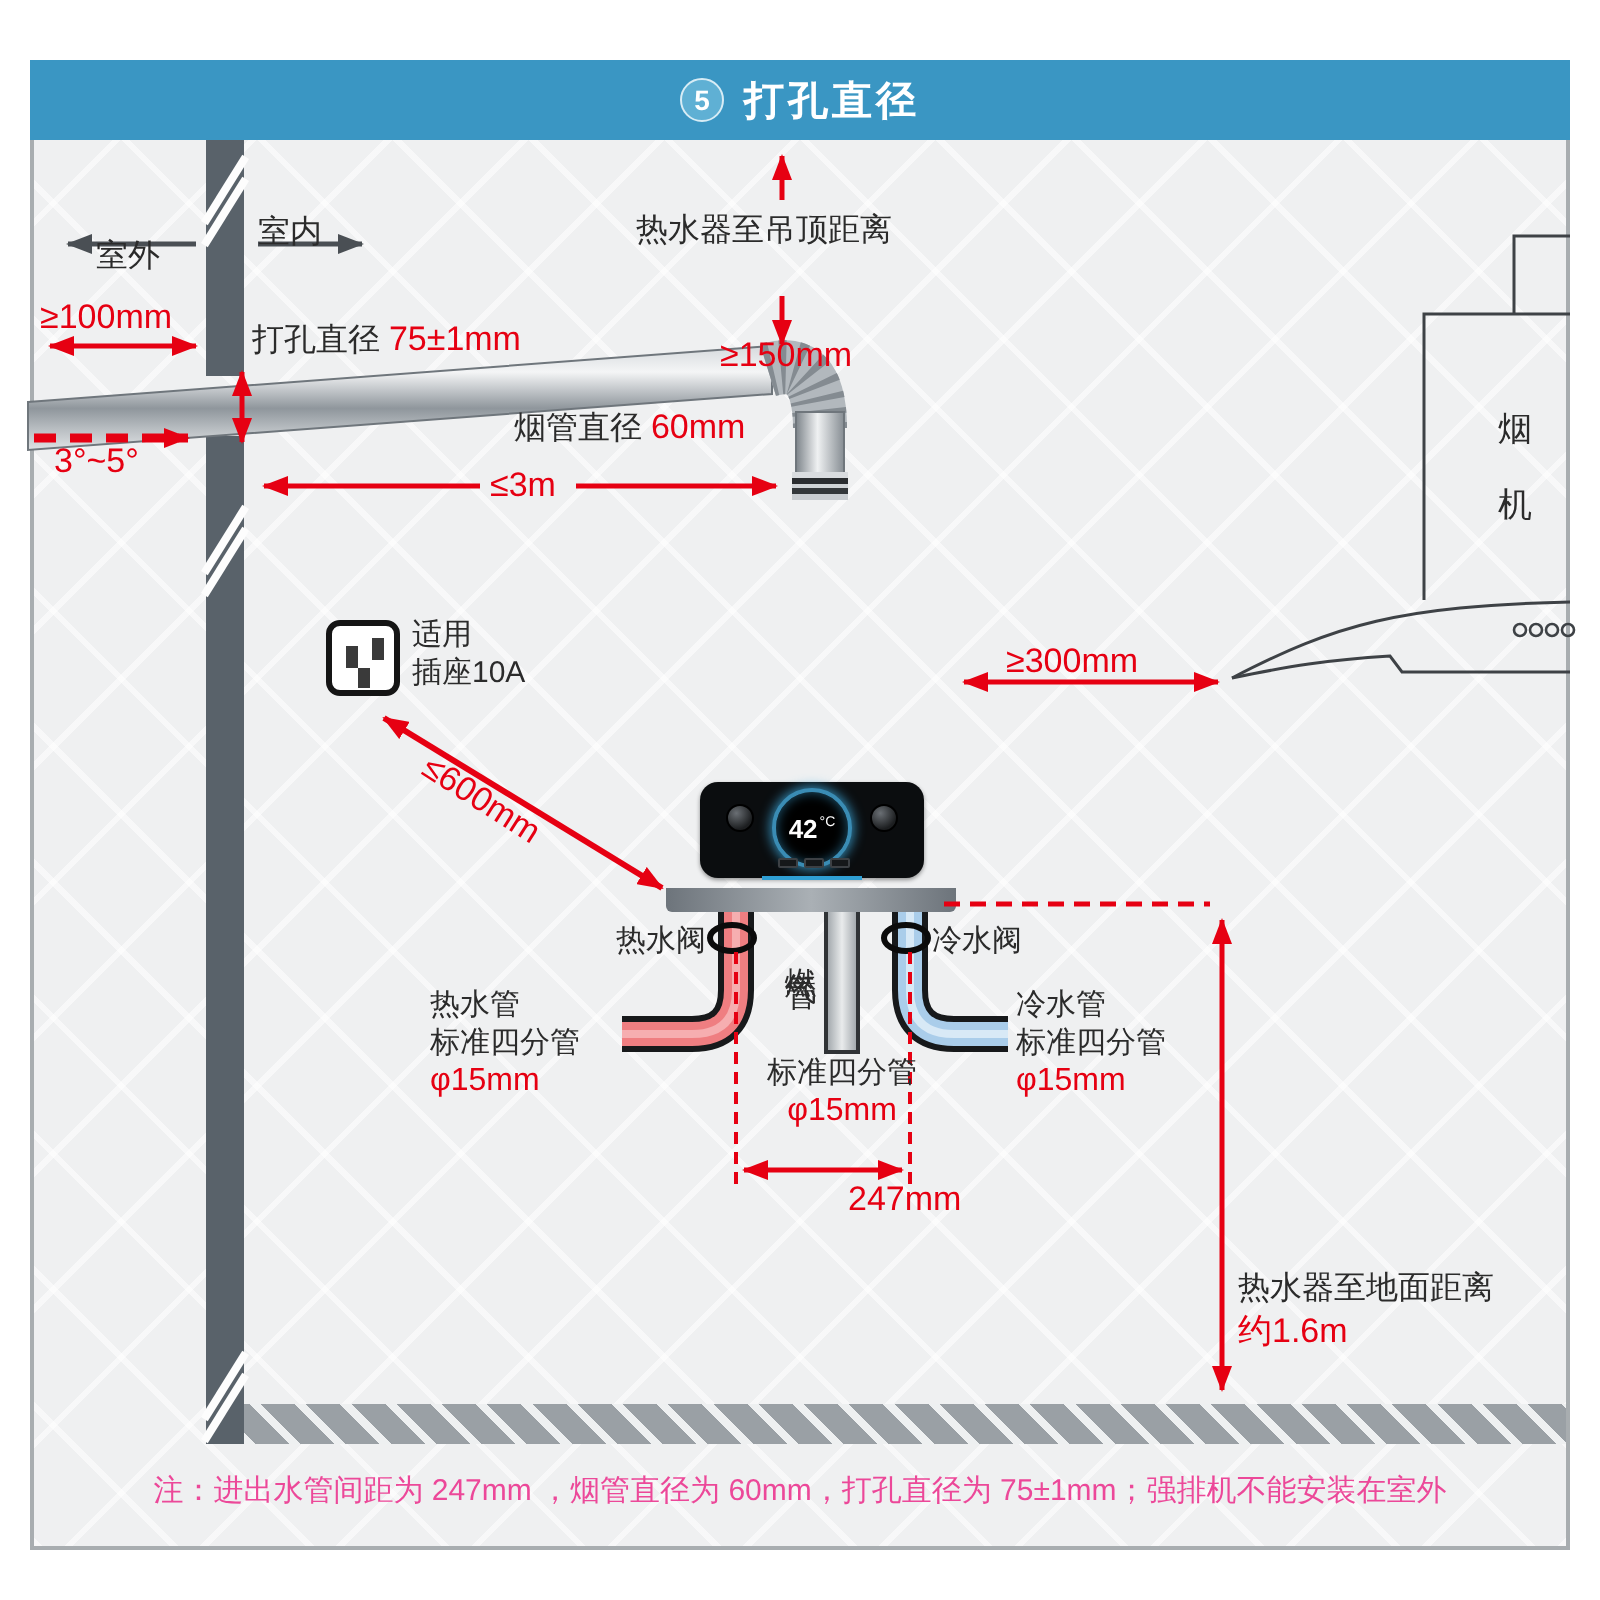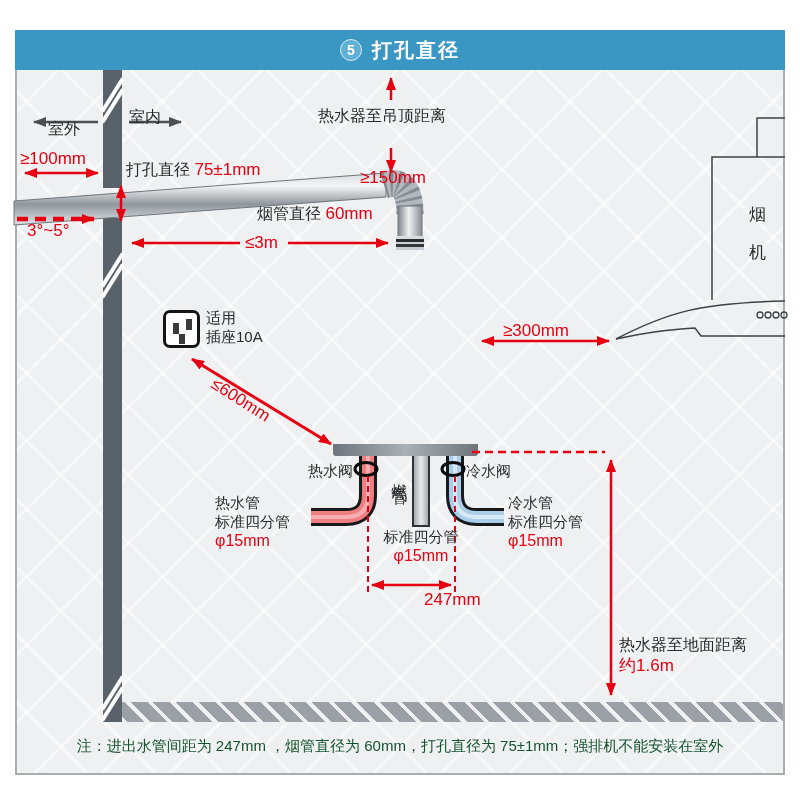--- a/index.html
+++ b/index.html
@@ -87,21 +87,21 @@
 
   
   .t { position:absolute; z-index:5; font-size:15px; line-height:1.2; white-space:nowrap; color:#2b2b2b; }
   .t16 { font-size:16px; }
   .red { color:#e60012; }
   .rdim { font-size:17px; }
   .vert { writing-mode:vertical-rl; text-orientation:upright; letter-spacing:3px; font-size:16px; }
   .blk { line-height:19px; }
   .blk .rdim { font-size:16px; }
   .rot600 { transform:rotate(32.5deg); transform-origin:0 0; }
-  .note { width:770px; text-align:center; color:#14532d; font-size:15px; }
+  .note { width:770px; text-align:center; color:#ec4899; font-size:15px; }
 </style>
 </head>
 <body>
 
 <div id="stage">
   <div class="frame"></div>
 
   <div class="header">
     <span class="step-circle">5</span>
     <span class="header-title">打孔直径</span>
@@ -164,20 +164,32 @@
       <path d="M616 339 C668 312, 700 303, 785 301"></path>
       <path d="M616 339 C645 333, 663 330, 695 328 L701 336 L785 336"></path>
       <circle cx="760" cy="315" r="3" stroke-width="1.3"></circle>
       <circle cx="768" cy="315" r="3" stroke-width="1.3"></circle>
       <circle cx="776" cy="315" r="3" stroke-width="1.3"></circle>
       <circle cx="784" cy="315" r="3" stroke-width="1.3"></circle>
     </g>
   </svg>
 
   <div class="flue-collar"></div>
+  <div class="panel">
+    <div class="knob l"></div>
+    <div class="ring">
+      <span class="temp">42</span>
+      <span class="unit">°C</span>
+    </div>
+    <div class="knob r"></div>
+    <span class="pbtn" style="left:39px;"></span>
+    <span class="pbtn" style="left:52px;"></span>
+    <span class="pbtn" style="left:65px;"></span>
+    <div class="blue-line"></div>
+  </div>
   <div class="heater-cap"></div>
 
   <div class="socket">
     <i class="s1"></i>
       <i class="s2"></i>
       <i class="s3"></i>
   </div>
 
   <svg class="layer dims" width="800" height="800" viewBox="0 0 800 800">
     <defs>

